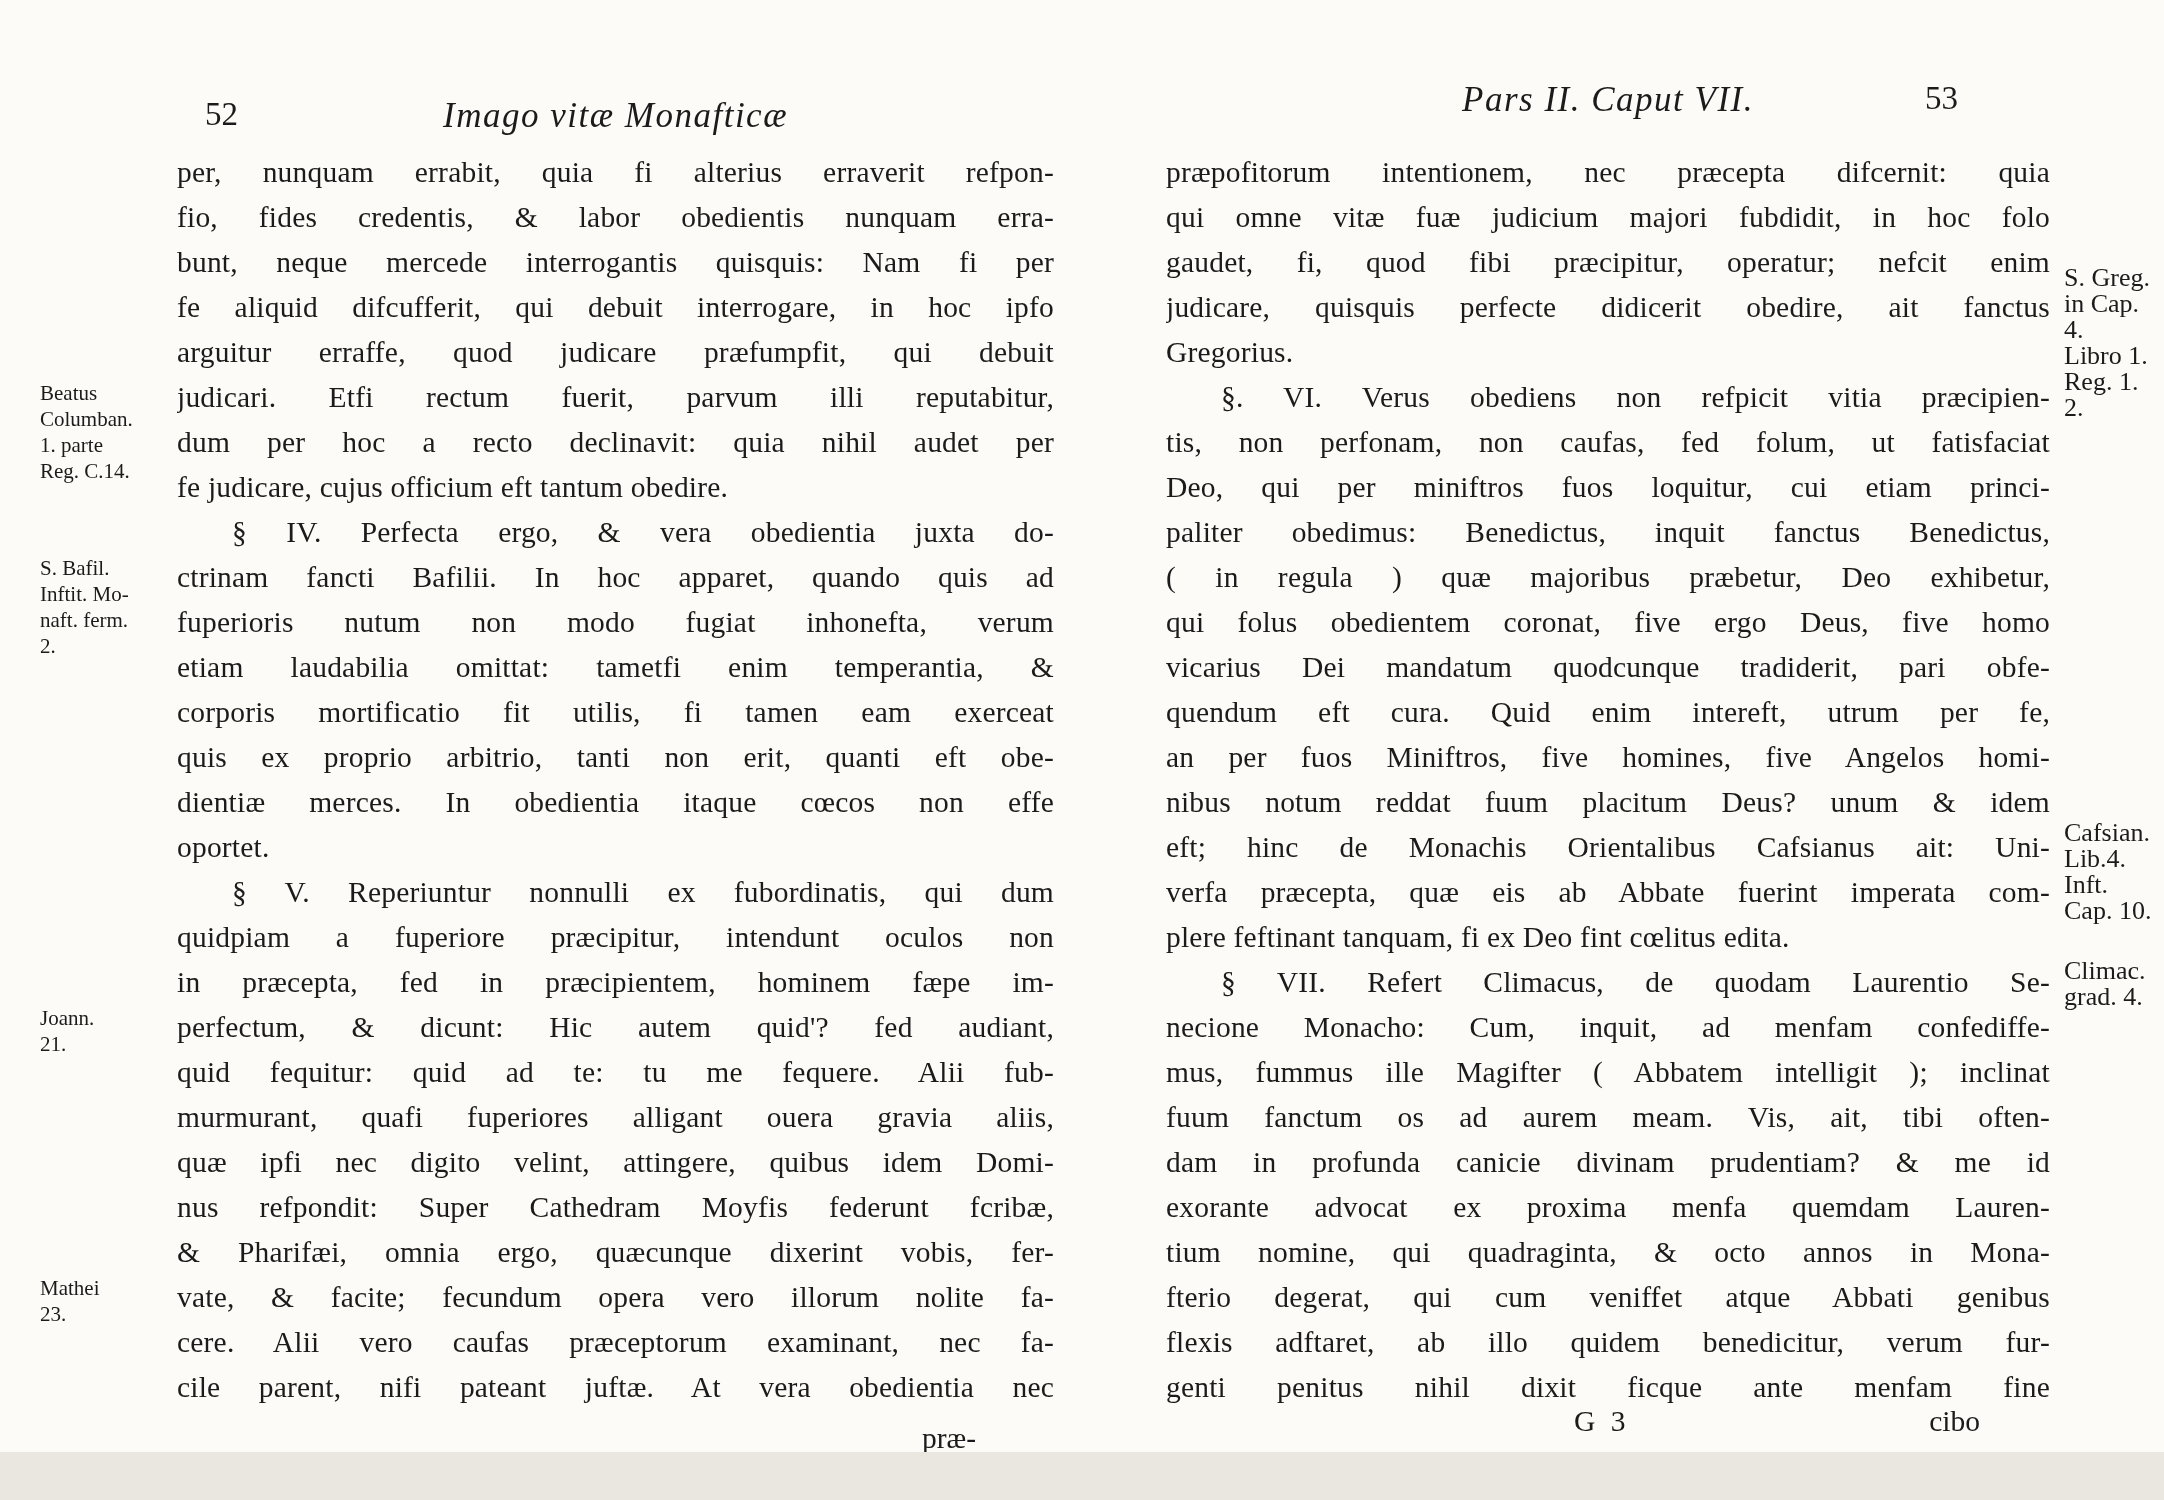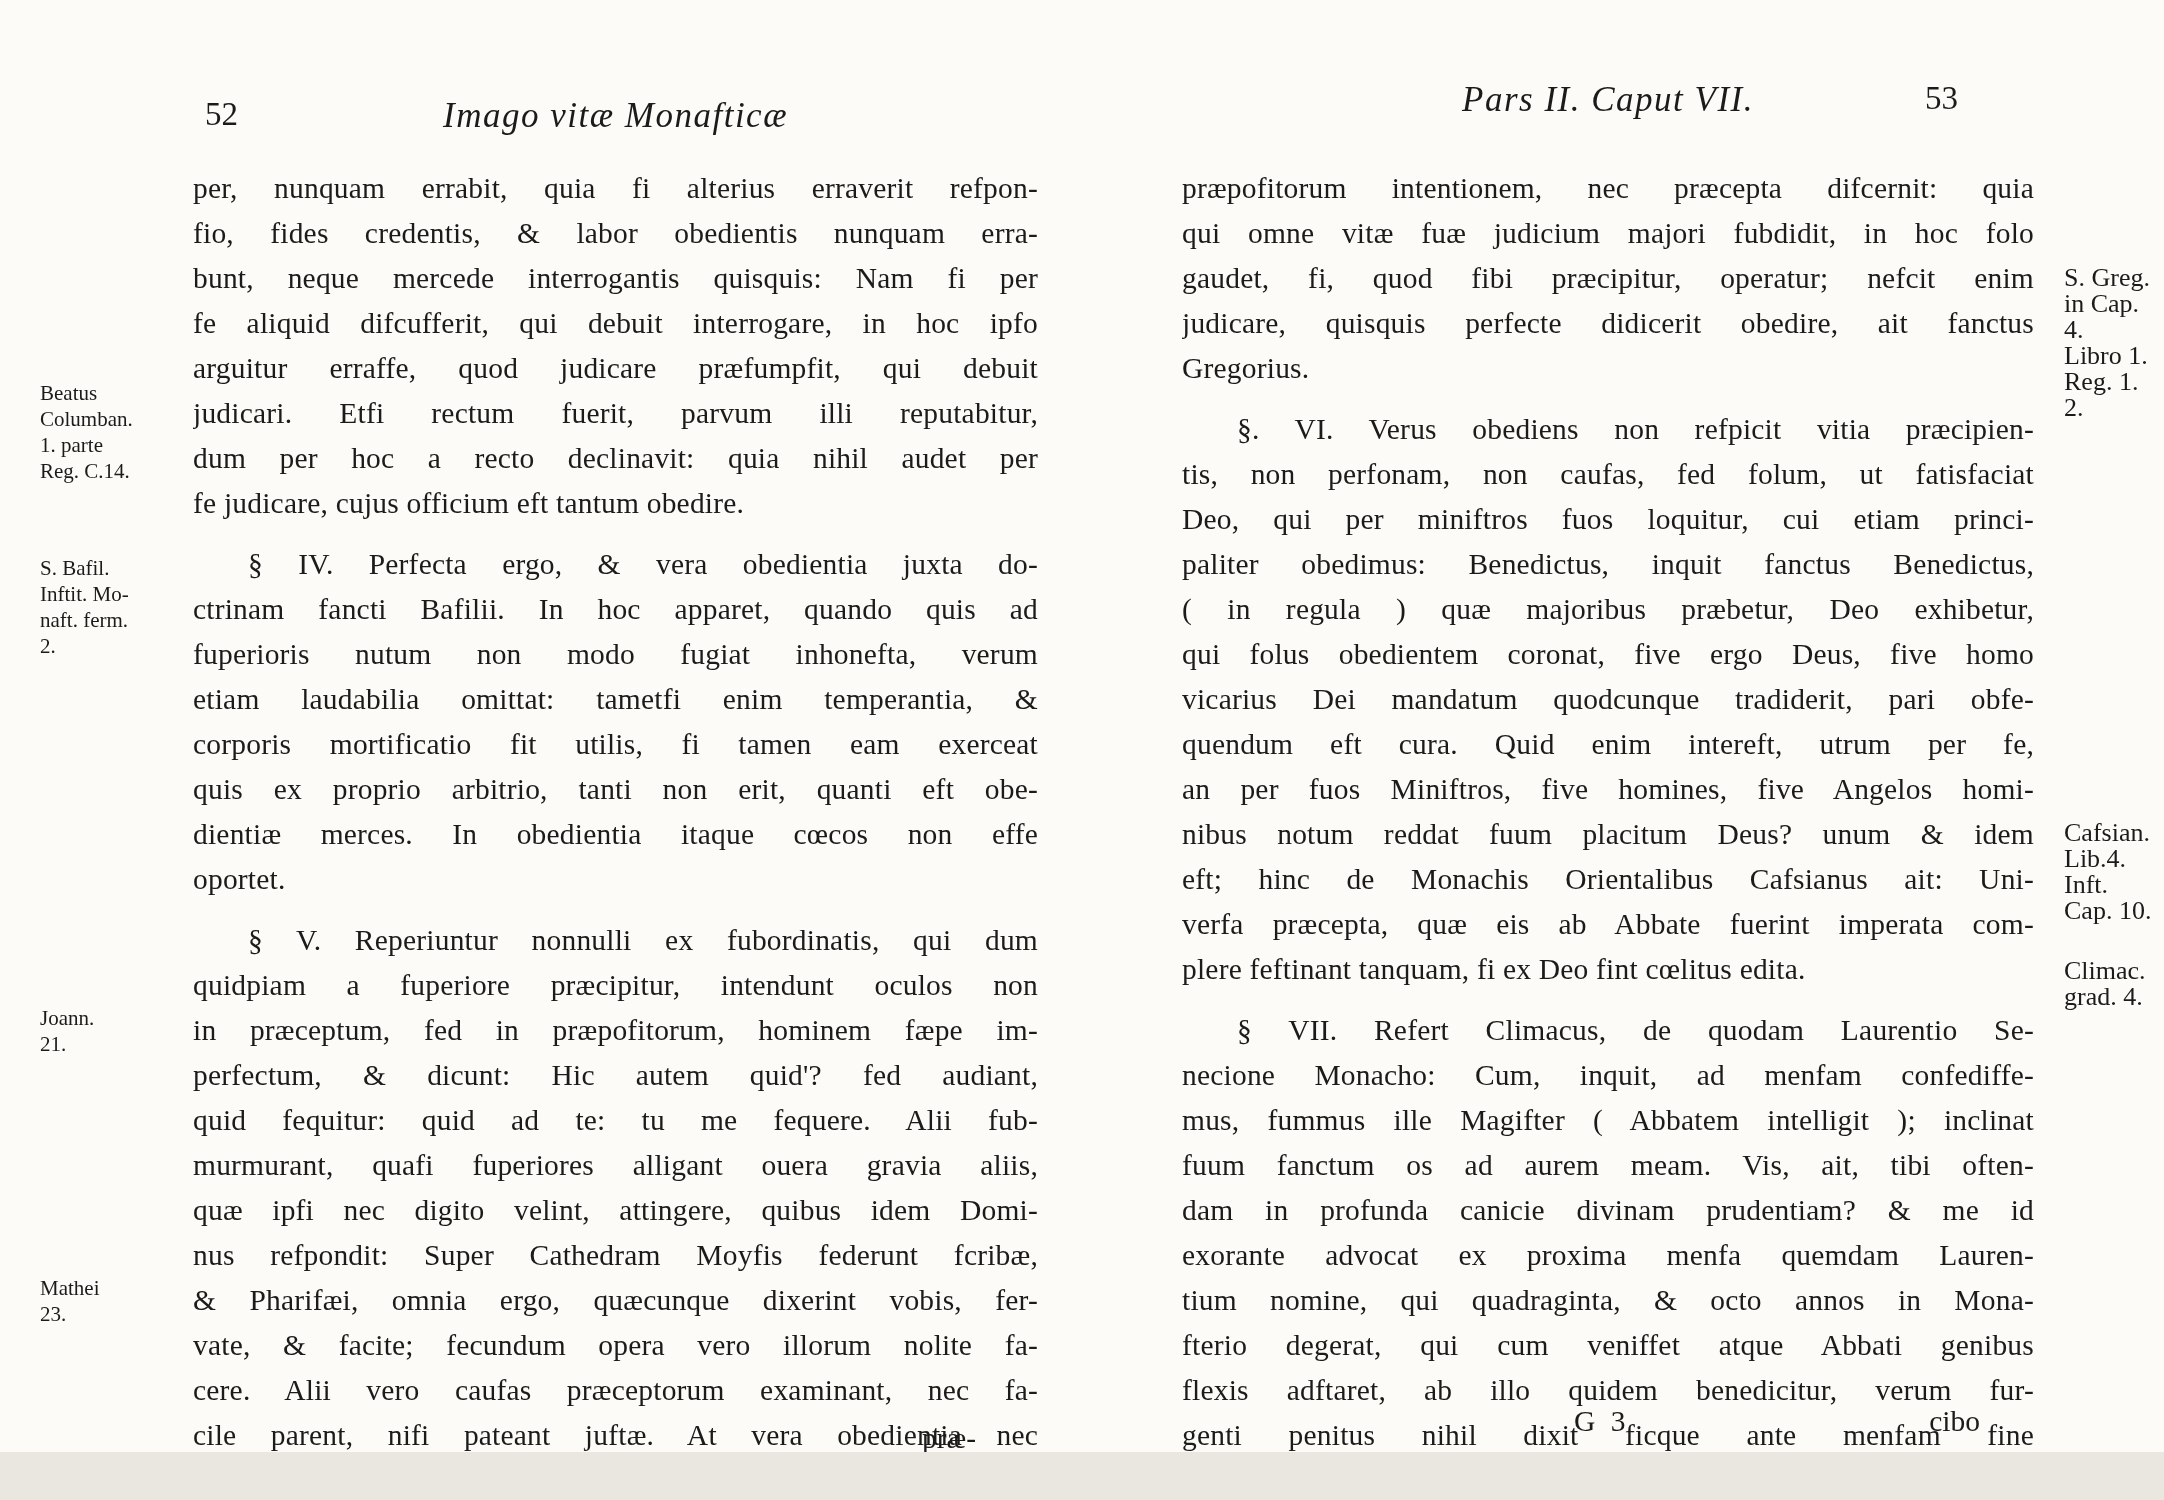--- a/index.html
+++ b/index.html
@@ -48,21 +48,21 @@
   .page.right .pagenum { right: 92px; text-align: right; }
 
   
   .text-column {
     position: absolute;
     top: 150px;
   }
   .page.left  .text-column { left: 177px; width: 877px; }
   .page.right .text-column { left: 84px;  width: 884px; }
 
-  .para { margin: 16px; }
+  .para { margin: 0; }
   .line {
     height: 45px;
     line-height: 45px;
     font-size: 29.5px;
     text-align: justify;
     text-align-last: justify;
     overflow: hidden;
     white-space: nowrap;
     letter-spacing: 0.2px;
   }
@@ -130,21 +130,21 @@
           <div class="line">fuperioris nutum non modo fugiat inhonefta, verum</div>
           <div class="line">etiam laudabilia omittat: tametfi enim temperantia, &amp;</div>
           <div class="line">corporis mortificatio fit utilis, fi tamen eam exerceat</div>
           <div class="line">quis ex proprio arbitrio, tanti non erit, quanti eft obe-</div>
           <div class="line">dientiæ merces. In obedientia itaque cœcos non effe</div>
           <div class="line endline">oportet.</div>
         </div>
         <div class="para indented">
           <div class="line">§ V. Reperiuntur nonnulli ex fubordinatis, qui dum</div>
           <div class="line">quidpiam a fuperiore præcipitur, intendunt oculos non</div>
-          <div class="line">in præceptum, fed in præpofitorum, hominem fæpe im-</div>
+          <div class="line">in præcepta, fed in præcipientem, hominem fæpe im-</div>
           <div class="line">perfectum, &amp; dicunt: Hic autem quid'? fed audiant,</div>
           <div class="line">quid fequitur: quid ad te: tu me fequere. Alii fub-</div>
           <div class="line">murmurant, quafi fuperiores alligant ouera gravia aliis,</div>
           <div class="line">quæ ipfi nec digito velint, attingere, quibus idem Domi-</div>
           <div class="line">nus refpondit: Super Cathedram Moyfis federunt fcribæ,</div>
           <div class="line">&amp; Pharifæi, omnia ergo, quæcunque dixerint vobis, fer-</div>
           <div class="line">vate, &amp; facite; fecundum opera vero illorum nolite fa-</div>
           <div class="line">cere. Alii vero caufas præceptorum examinant, nec fa-</div>
           <div class="line">cile parent, nifi pateant juftæ. At vera obedientia nec</div>
         </div>

